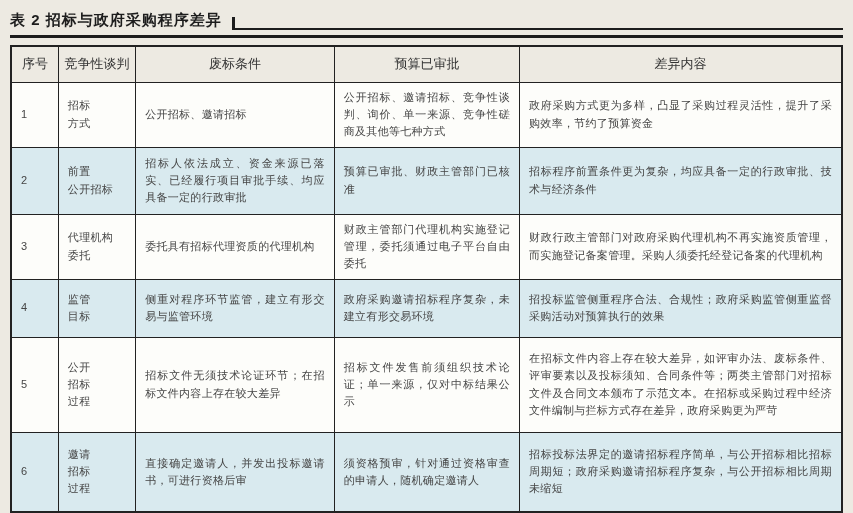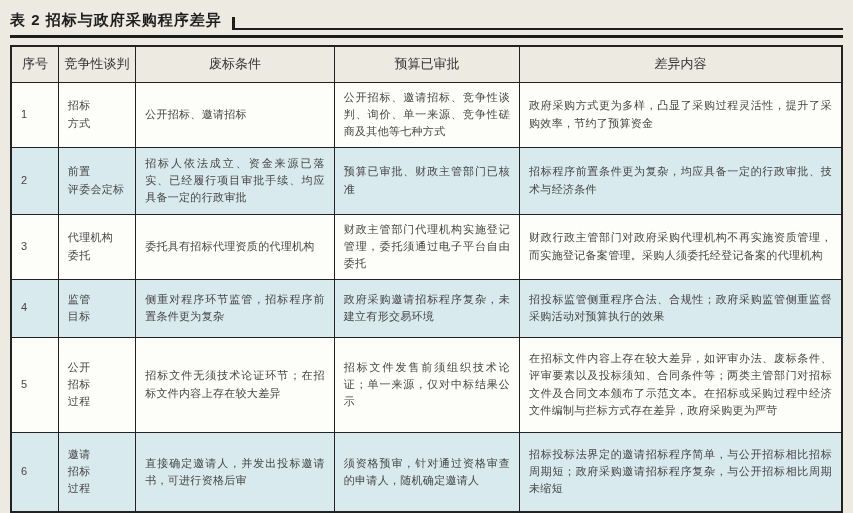--- a/index.html
+++ b/index.html
@@ -122,38 +122,38 @@
         <td class="c-no">1</td>
         <td class="c-item">招标
 方式</td>
         <td>公开招标、邀请招标</td>
         <td>公开招标、邀请招标、竞争性谈判、询价、单一来源、竞争性磋商及其他等七种方式</td>
         <td>政府采购方式更为多样，凸显了采购过程灵活性，提升了采购效率，节约了预算资金</td>
       </tr>
       <tr class="r2">
         <td class="c-no">2</td>
         <td class="c-item">前置
-评委会定标</td>
+公开招标</td>
         <td>招标人依法成立、资金来源已落实、已经履行项目审批手续、均应具备一定的行政审批</td>
         <td>预算已审批、财政主管部门已核准</td>
         <td>招标程序前置条件更为复杂，均应具备一定的行政审批、技术与经济条件</td>
       </tr>
       <tr class="r3">
         <td class="c-no">3</td>
         <td class="c-item">代理机构
 委托</td>
         <td>委托具有招标代理资质的代理机构</td>
         <td>财政主管部门代理机构实施登记管理，委托须通过电子平台自由委托</td>
         <td>财政行政主管部门对政府采购代理机构不再实施资质管理，而实施登记备案管理。采购人须委托经登记备案的代理机构</td>
       </tr>
       <tr class="r4">
         <td class="c-no">4</td>
         <td class="c-item">监管
 目标</td>
-        <td>侧重对程序环节监管，招标程序前置条件更为复杂</td>
+        <td>侧重对程序环节监管，建立有形交易与监管环境</td>
         <td>政府采购邀请招标程序复杂，未建立有形交易环境</td>
         <td>招投标监管侧重程序合法、合规性；政府采购监管侧重监督采购活动对预算执行的效果</td>
       </tr>
       <tr class="r5">
         <td class="c-no">5</td>
         <td class="c-item">公开
 招标
 过程</td>
         <td>招标文件无须技术论证环节；在招标文件内容上存在较大差异</td>
         <td>招标文件发售前须组织技术论证；单一来源，仅对中标结果公示</td>

